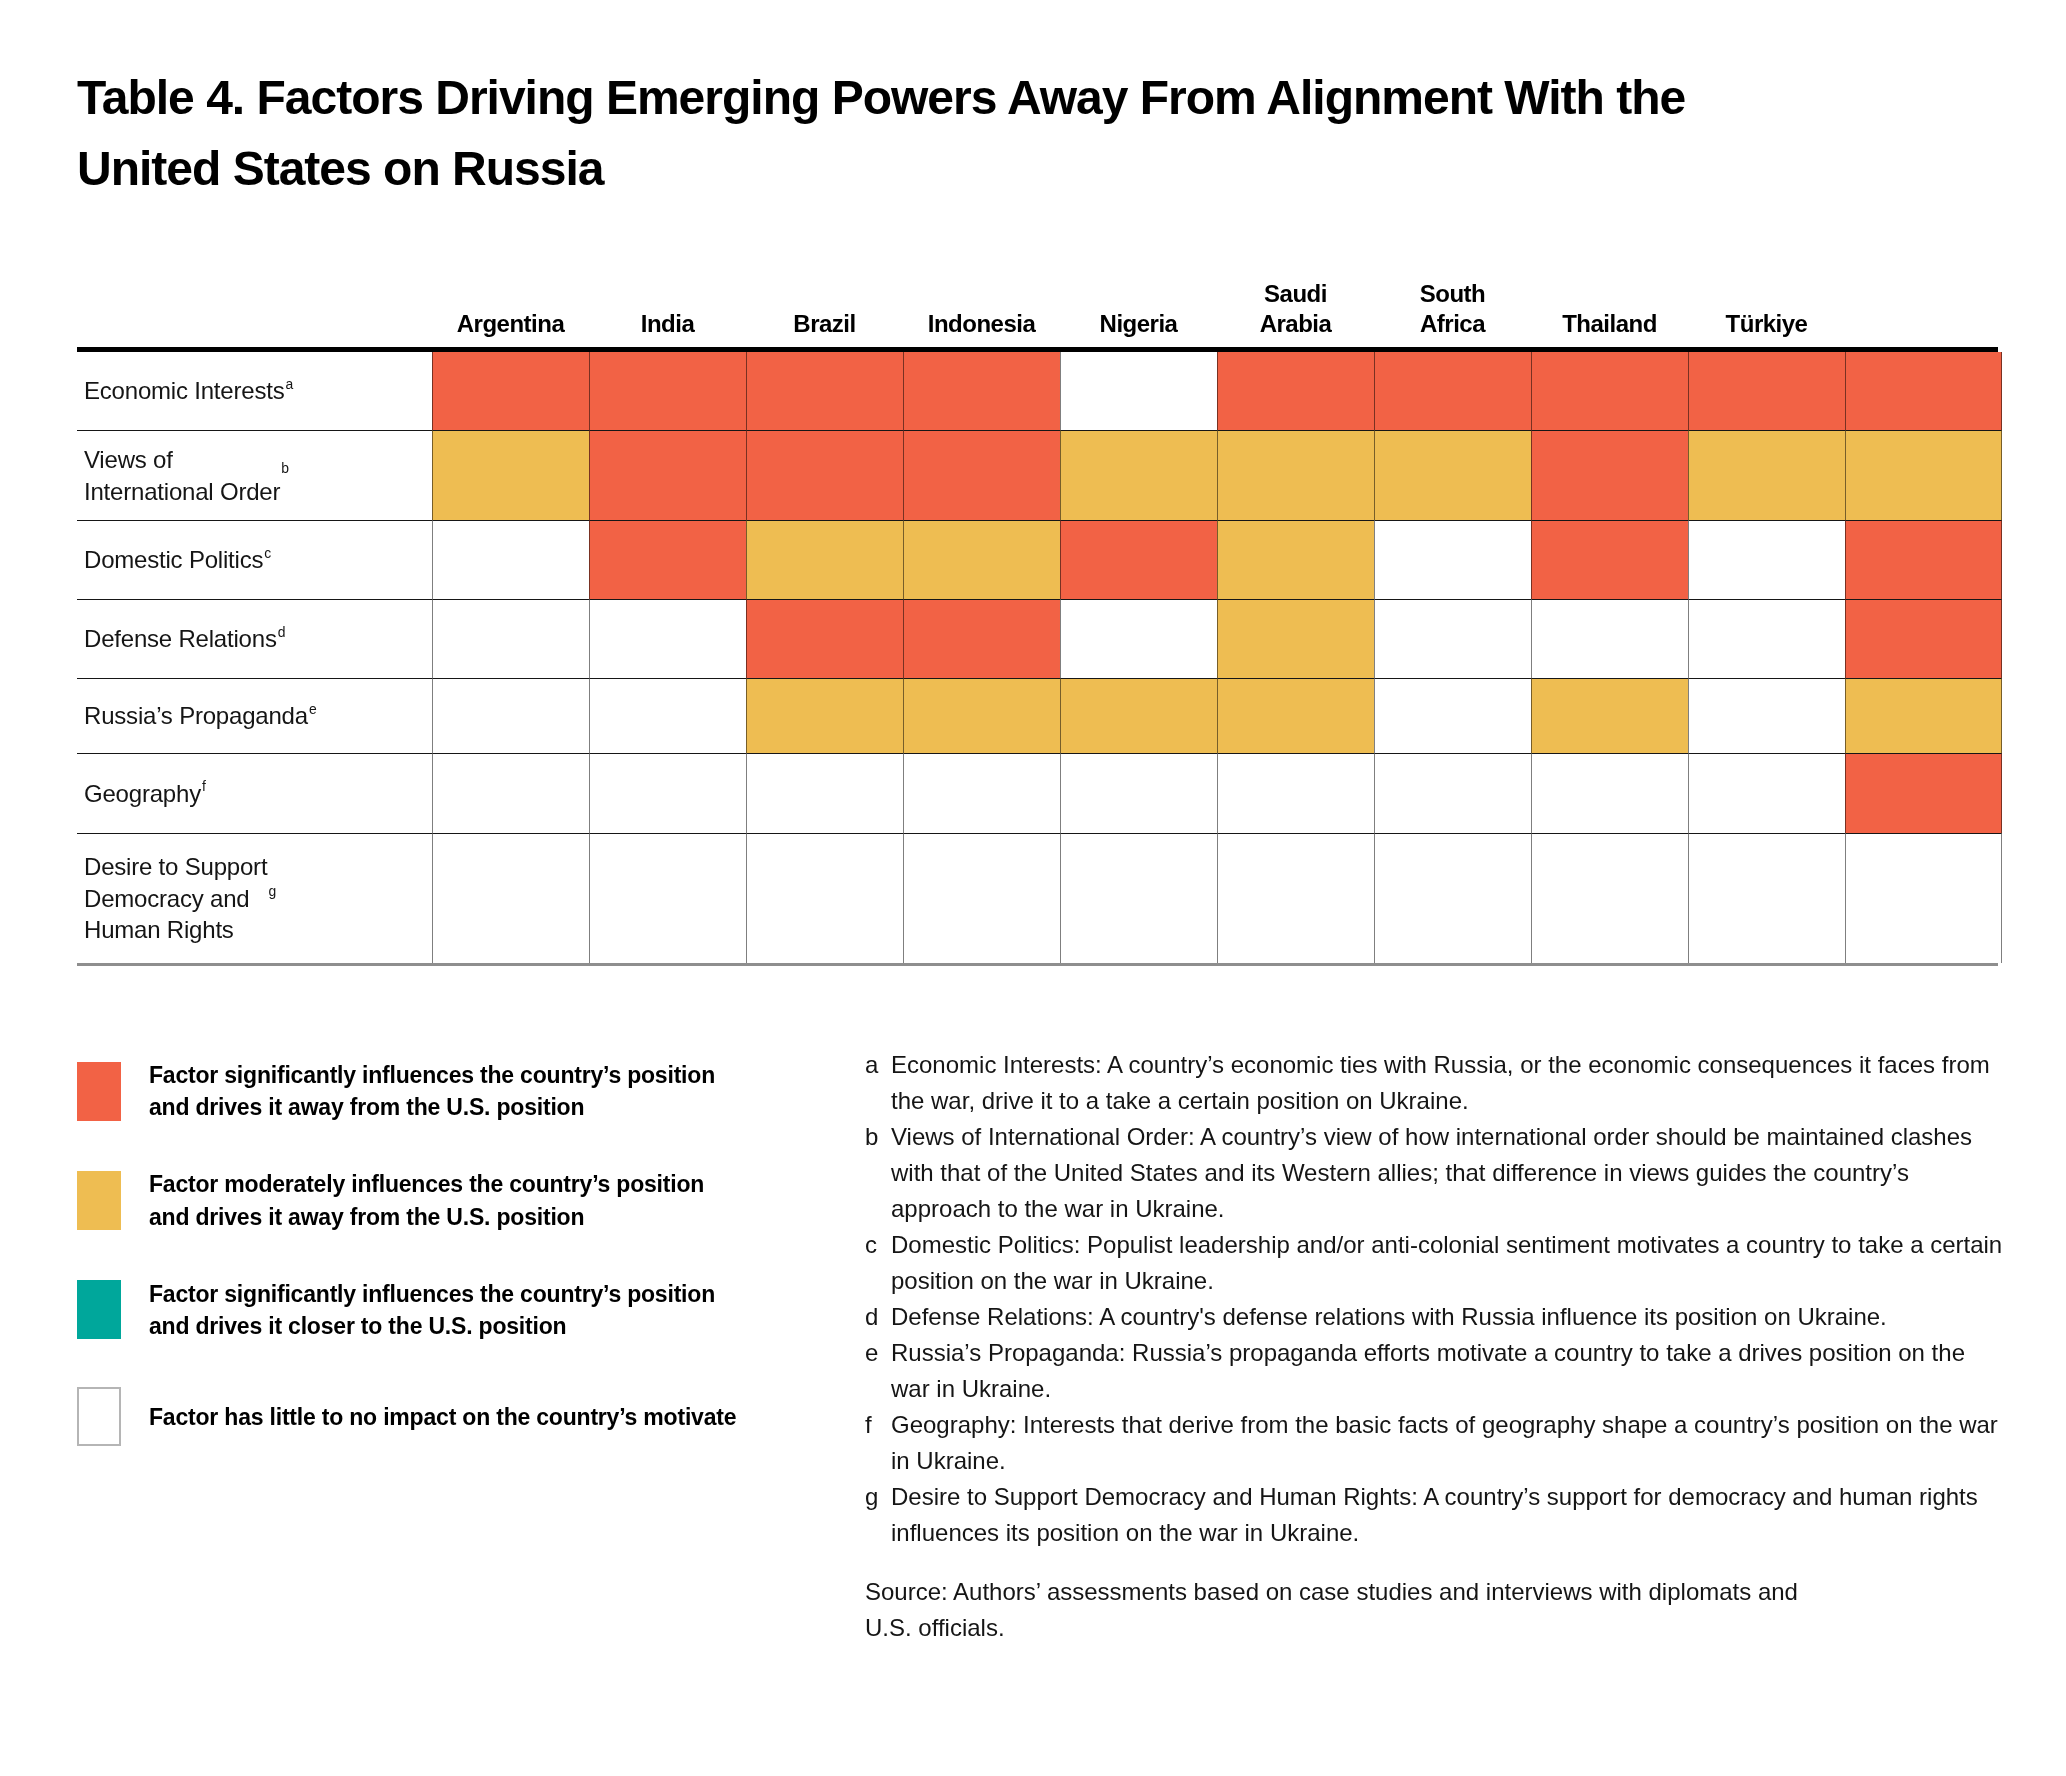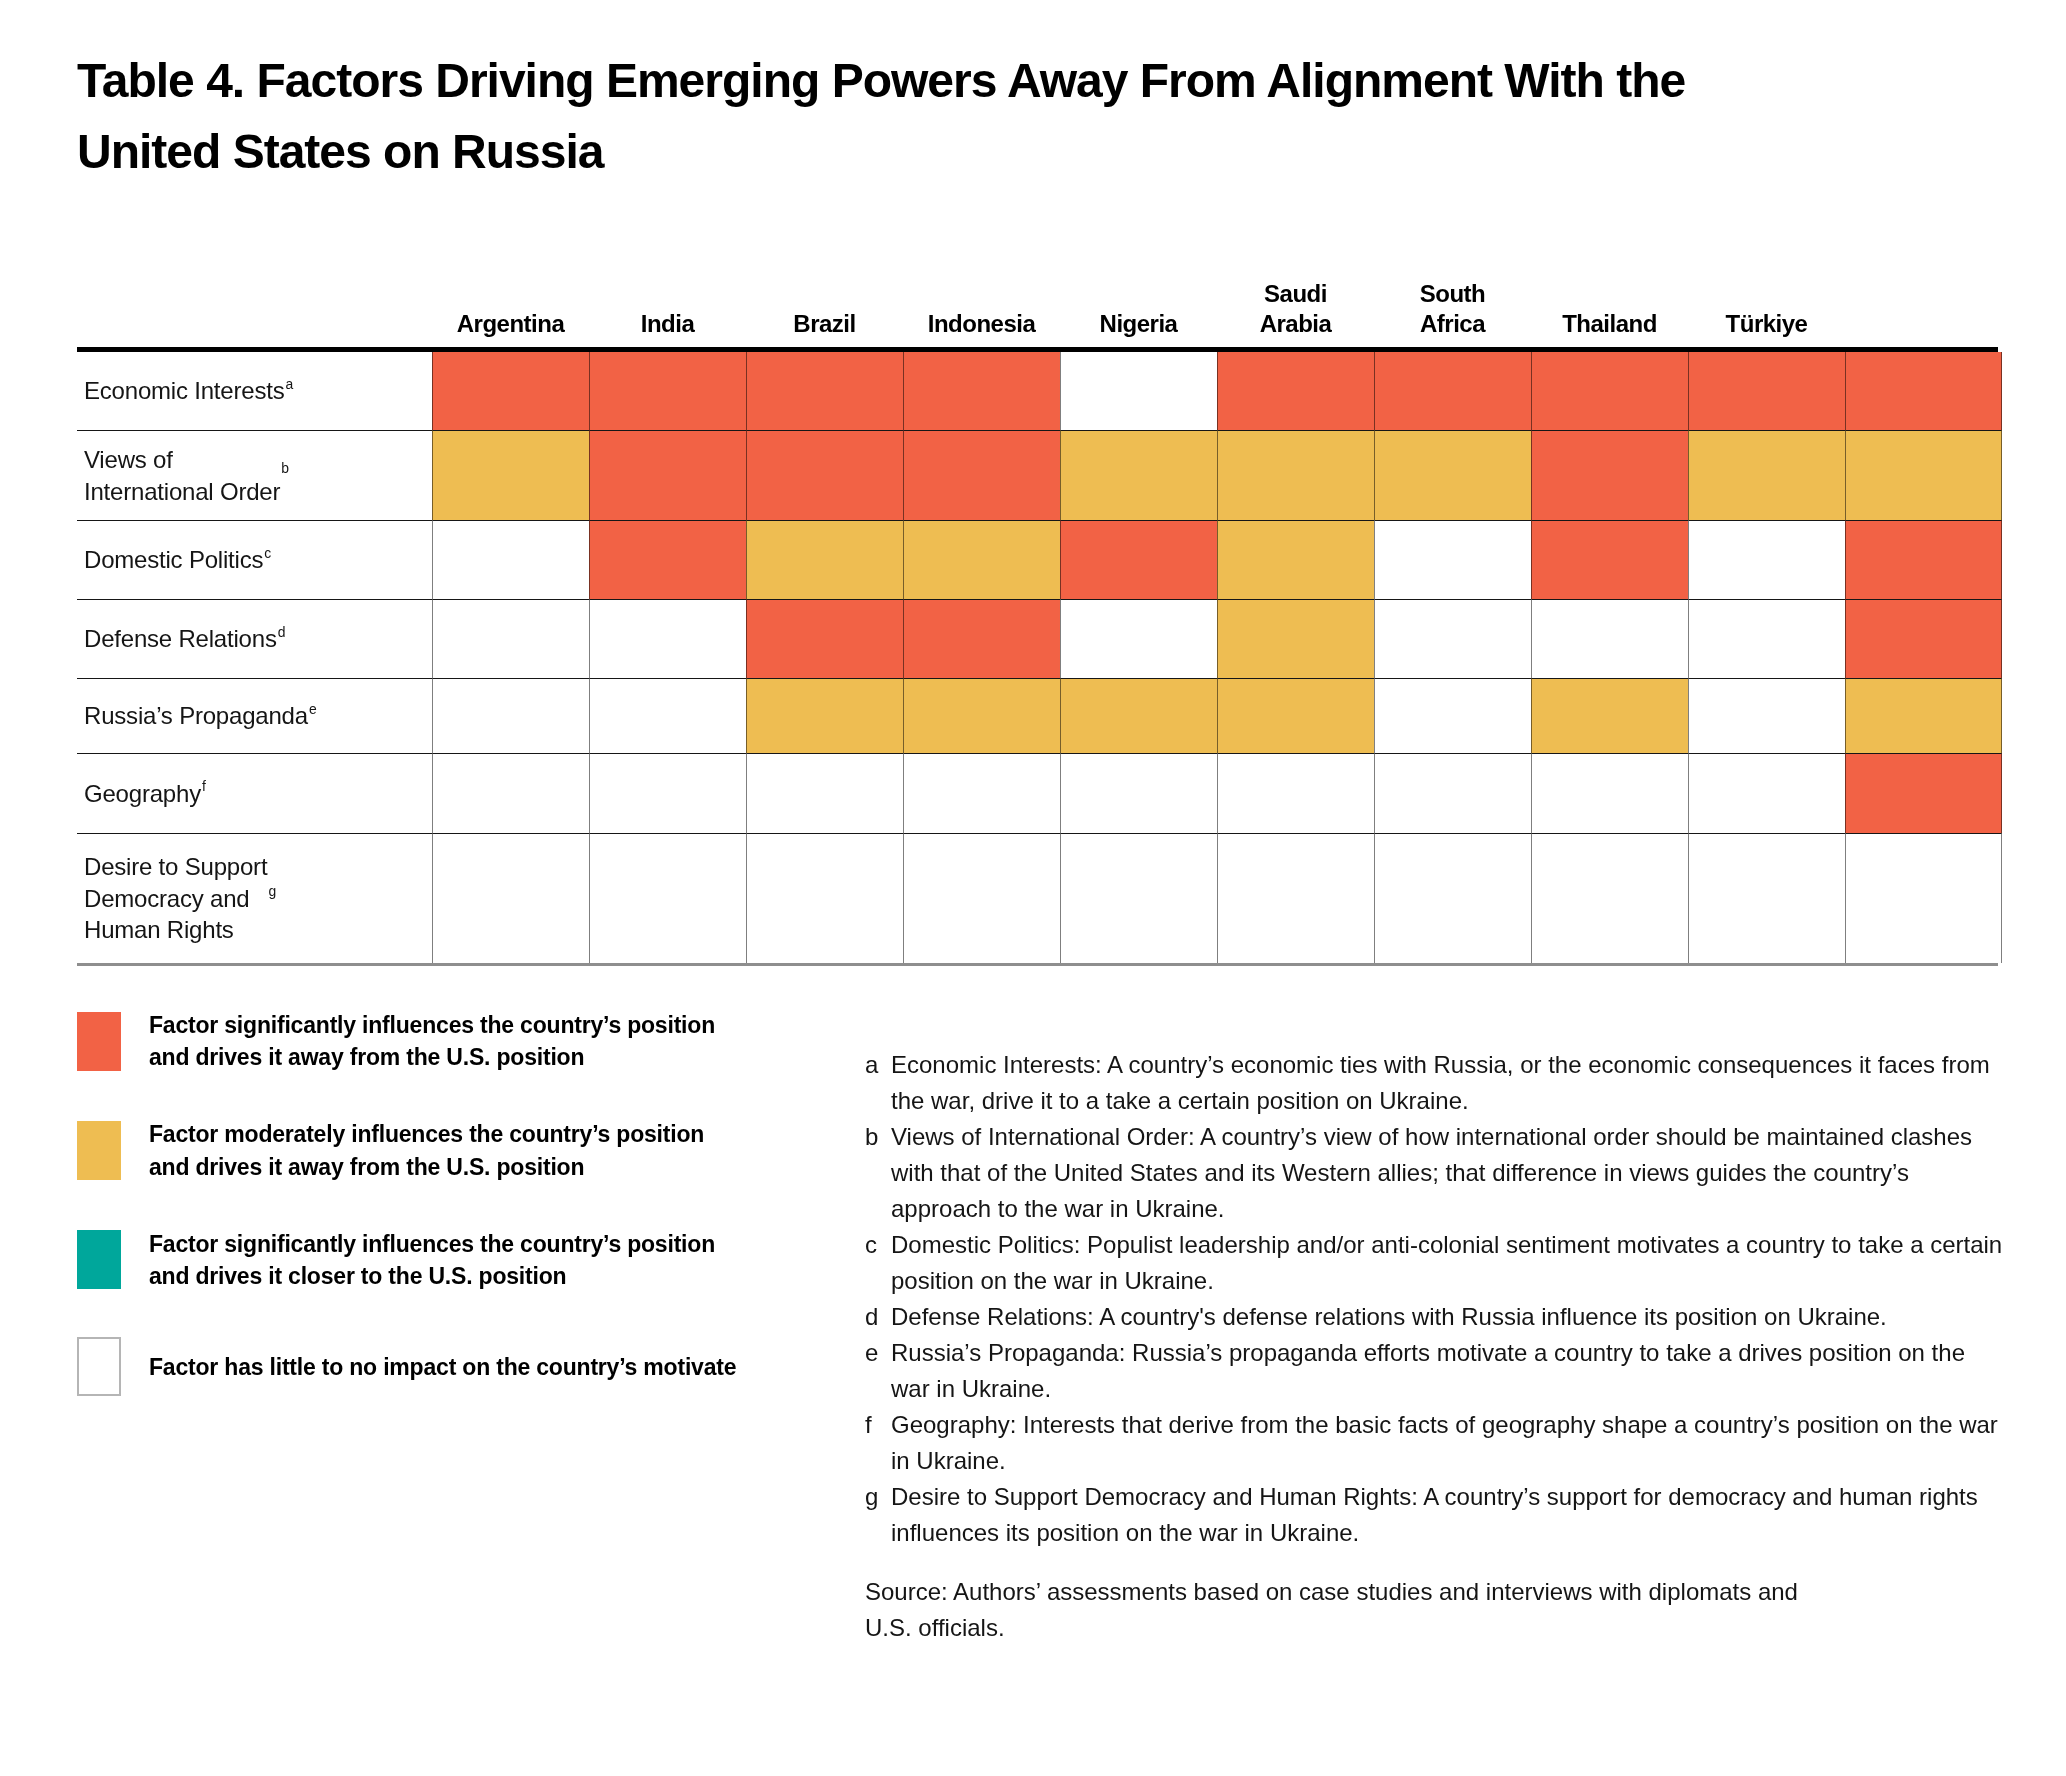--- a/index.html
+++ b/index.html
@@ -6,21 +6,21 @@
   html,body { background:#ffffff; }
   body {
     width:2066px; height:1776px; position:relative;
     font-family:"Liberation Sans", sans-serif;
     color:#111111;
   }
   .page { position:absolute; inset:0; background:#ffffff; overflow:hidden; }
 
   
   .title {
-    position:absolute; left:77px; top:45px; width:1934px;
+    position:absolute; left:77px; top:62px; width:1934px;
     font-size:48px; font-weight:bold; line-height:1.48; letter-spacing:-1px;
     color:#000000; white-space:pre-line;
   }
 
   
   .col-header-row {
     position:absolute; left:77px; top:237px; width:1921px; height:110px;
     display:grid; grid-template-columns:355px repeat(10, 157px);
   }
   .col-header {
@@ -46,21 +46,21 @@
     display:flex; align-items:center;
     padding-left:7px; padding-right:12px;
     font-size:24px; line-height:1.32; color:#151515;
     letter-spacing:-0.2px; white-space:pre-line;
   }
   sup {
     font-size:58%; vertical-align:baseline; position:relative; top:-0.5em; margin-left:1px;
   }
 
   
-  .legend { position:absolute; left:77px; top:1009px; width:783px; }
+  .legend { position:absolute; left:77px; top:1059px; width:783px; }
   .legend-item { display:flex; align-items:center; margin-bottom:45px; }
   .legend-swatch { flex:0 0 44px; width:44px; height:59px; margin-right:28px; }
   .legend-swatch.swatch-none { border:2px solid #b5b5b5; }
   .legend-label {
     font-weight:bold; font-size:23px; line-height:1.4; color:#000;
     letter-spacing:-0.2px; white-space:pre-line;
   }
 
   
   .footnotes { position:absolute; left:865px; top:1047px; width:1140px; }

